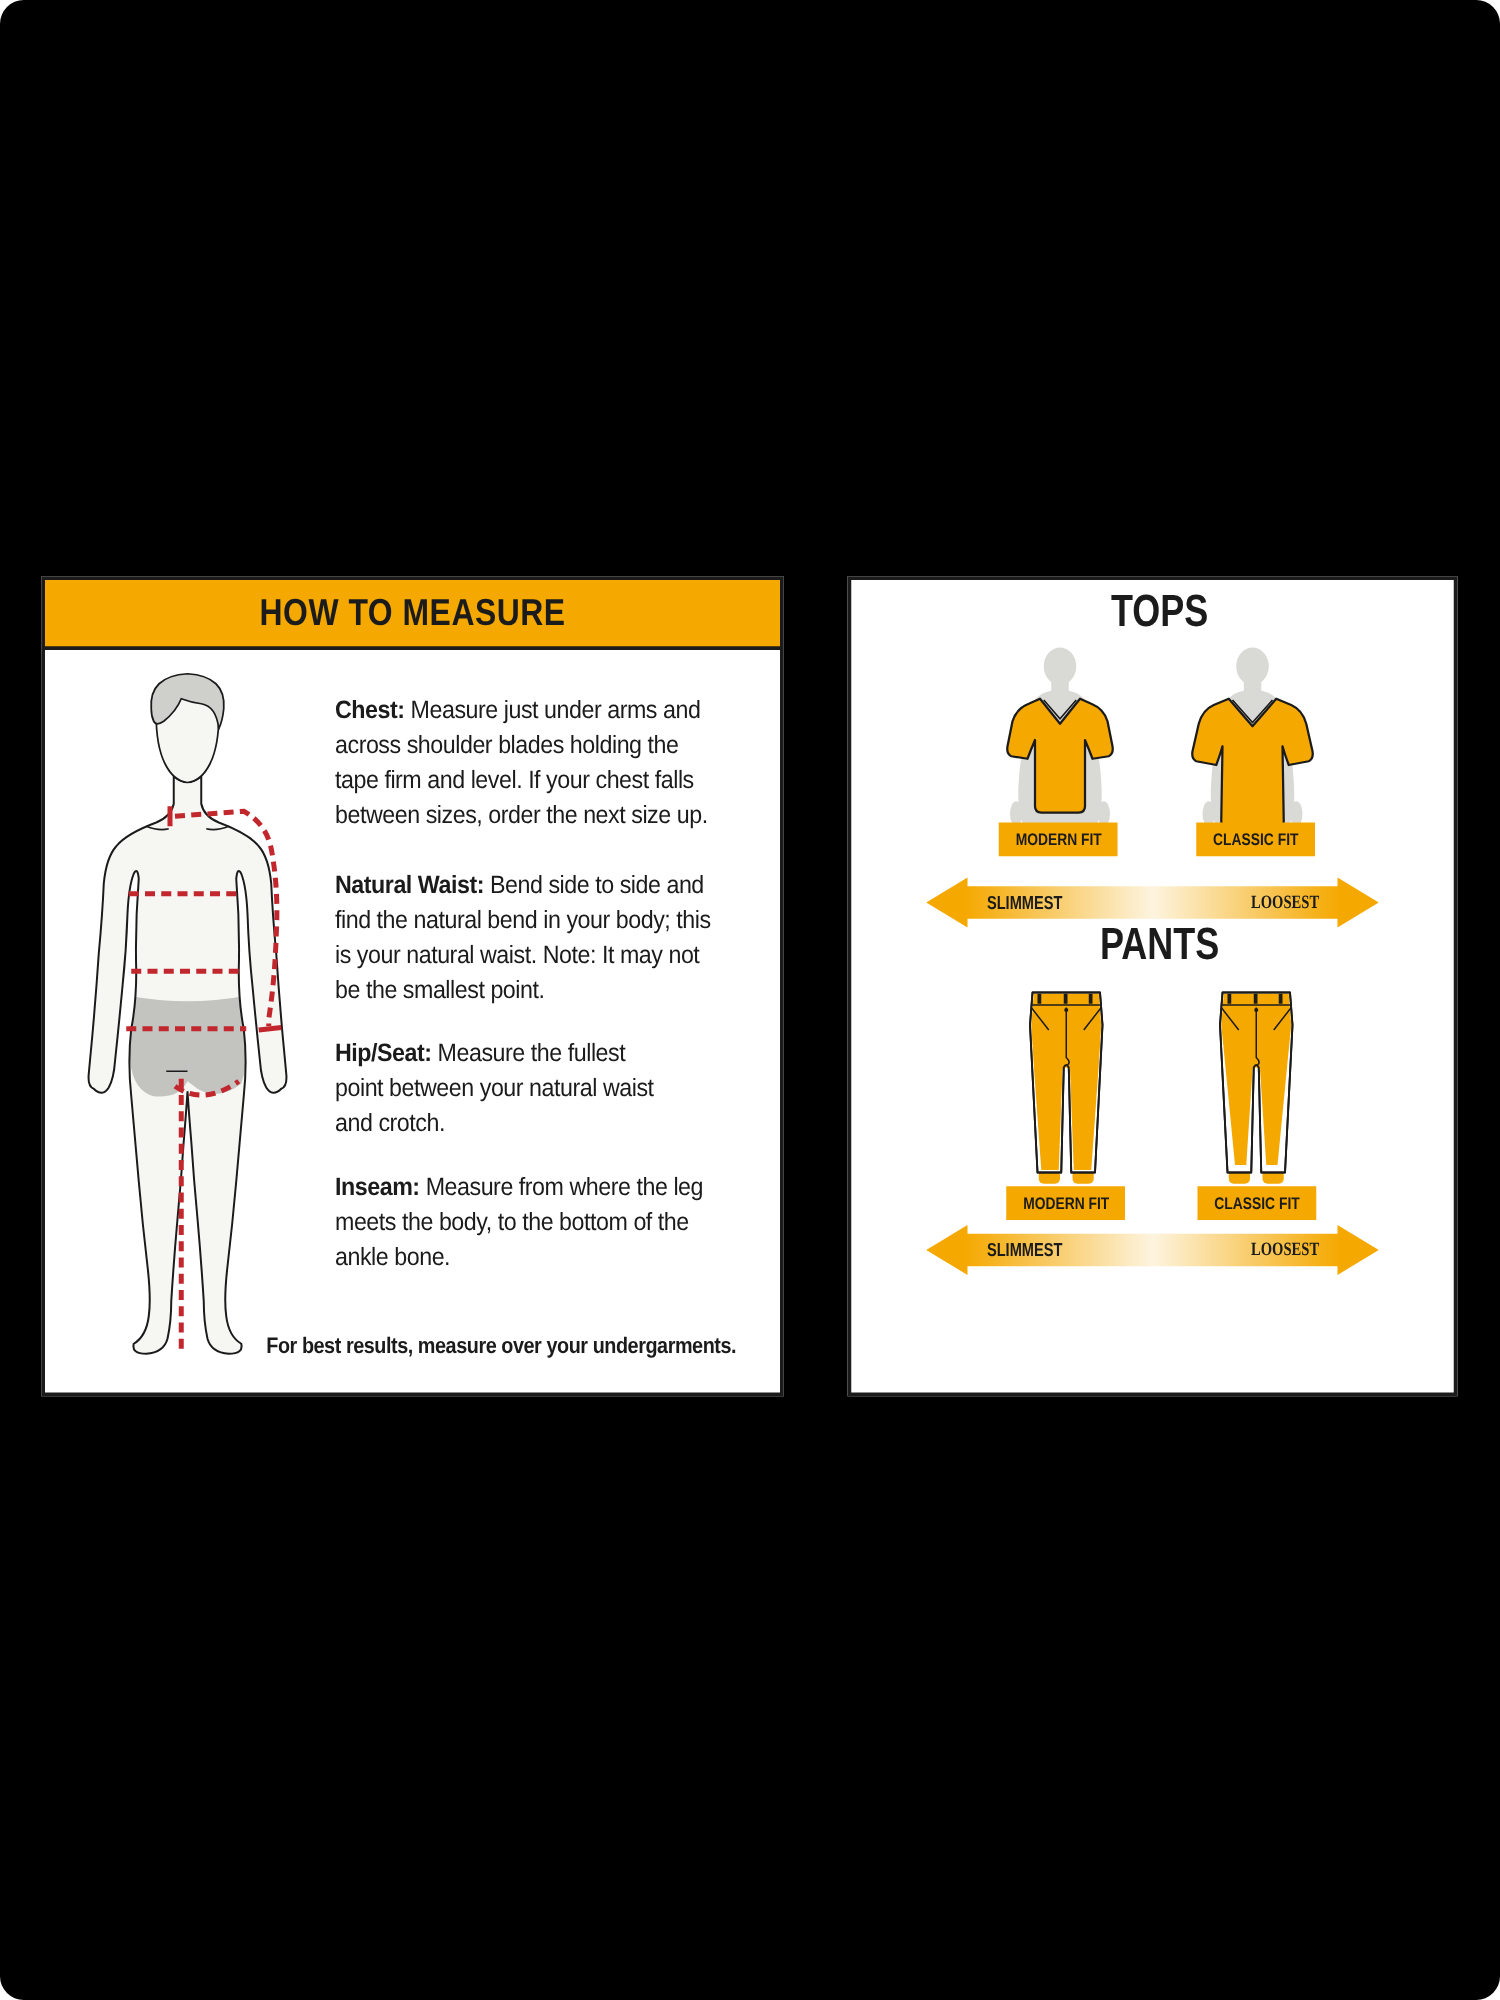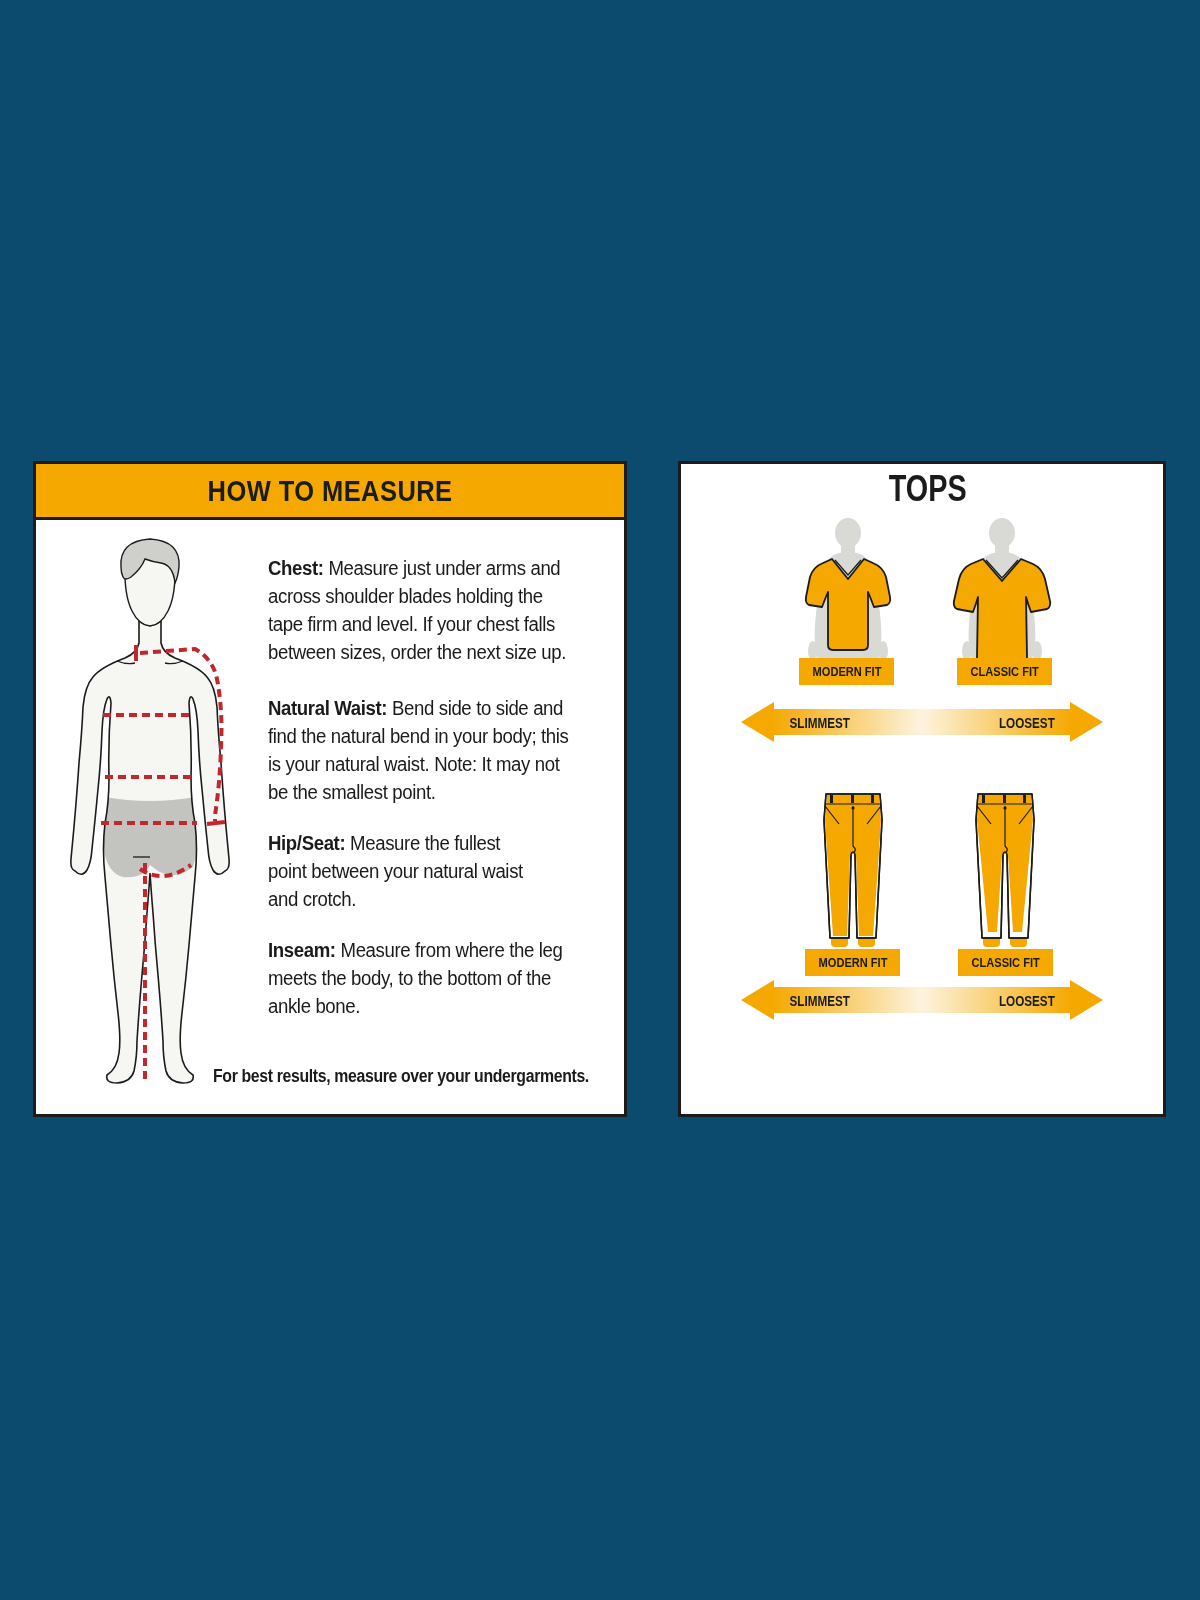--- a/index.html
+++ b/index.html
@@ -2,21 +2,21 @@
 <html style="--gold: #F5A800; --red: #C1272D; --ink: #1B1B1B; --silhouette: #D9D9D6; --body_fill: #F6F6F3; --shorts: #C3C3C0; --hair: #CFCFCC; --arrow_mid: #FDF4DF;"><head>
 <meta charset="utf-8">
 <style>
   :root{
     --gold:#F5A800; --red:#C1272D; --ink:#1B1B1B;
     --silhouette:#D9D9D6; --body_fill:#F6F6F3; --shorts:#C3C3C0;
     --hair:#CFCFCC; --arrow_mid:#FDF4DF;
   }
   *{margin:0;padding:0;box-sizing:border-box;}
   body{background:#fff;font-family:"Liberation Sans","DejaVu Sans",sans-serif;color:var(--ink);}
-  .canvas{position:relative;width:1200px;height:1600px;background:#0c4a6e;overflow:hidden;}
+  .canvas{position:relative;width:1200px;height:1600px;background:#000000;overflow:hidden;border-radius:19px;}
   .panel{position:absolute;border:3px solid var(--ink);background:#fff;}
   .panel-left{left:33px;top:461px;width:594px;height:656px;}
   .panel-right{left:678px;top:461px;width:488px;height:656px;}
   .panel-header{height:56px;background:var(--gold);border-bottom:3px solid var(--ink);
     display:flex;align-items:center;justify-content:center;}
   .panel-header span{display:inline-block;font-weight:bold;font-size:30px;letter-spacing:.5px;
     transform:scaleX(.85);white-space:nowrap;}
   .panel-body{position:relative;width:100%;height:594px;}
 
   
@@ -39,21 +39,21 @@
   .fit-label{position:absolute;width:95px;height:27px;background:var(--gold);
     display:flex;align-items:center;justify-content:center;}
   .fit-label span{display:inline-block;font-size:13.5px;font-weight:bold;transform:scaleX(.82);
     white-space:nowrap;}
   .arrow-wrap{position:absolute;left:60px;width:362px;height:44px;}
   .arrow-wrap svg{position:absolute;left:0;top:0;}
   .scale-text{position:absolute;top:0;height:44px;display:flex;align-items:center;
     font-size:15px;font-weight:bold;text-align:right;}
   .scale-text span{display:inline-block;transform:scaleX(.78);white-space:nowrap;}
   .scale-left{left:40px;transform-origin:0 50%;}
-  .scale-right{right:40px;justify-content:flex-end;transform-origin:100% 50%;}
+  .scale-right{right:40px;justify-content:flex-end;transform-origin:100% 50%;font-family:Liberation Serif, serif;}
   .arrow1{top:236px;} .arrow2{top:514px;}
 
   
   .bodyfill{fill:var(--body_fill);}
   .bodystroke{fill:none;stroke:var(--ink);stroke-width:1.6;}
   .hairfill{fill:var(--hair);stroke:var(--ink);stroke-width:1.4;}
   .facefill{fill:var(--body_fill);stroke:var(--ink);stroke-width:1.4;}
   .shortsfill{fill:var(--shorts);}
   .redline{fill:none;stroke:var(--red);stroke-width:4;stroke-dasharray:8 5;}
   .redsolid{fill:none;stroke:var(--red);stroke-width:4;}
@@ -164,20 +164,21 @@
           <rect x="31" y="9" width="300" height="26" fill="url(#g1)"></rect>
         </svg>
         <div class="scale-text scale-left">
             <span>SLIMMEST</span>
           </div>
         <div class="scale-text scale-right">
             <span>LOOSEST</span>
           </div>
       </div>
 
+      <h2 class="sec-heading pants-heading"><span>PANTS</span></h2>
 
       <svg class="fit-fig" style="left:140px;top:328px" width="64" height="158" viewBox="0 0 64 158">
         <rect class="goldfill" x="10" y="144" width="17" height="11" rx="4"></rect>
         <rect class="goldfill" x="37" y="144" width="17" height="11" rx="4"></rect>
         <path class="pantwhite" d="M5,2 L59,2 L61,28 L55,146 L36,146 L34,62 Q32,58 30,62 L28,146 L9,146 L3,28 Z"></path>
         <path class="goldfill" d="M6,3 L58,3 L60,28 L58,60 L52,144 L38,144 L35,64 Q32,60 29,64 L26,144 L12,144 L6,60 L4,28 Z"></path>
         <path class="pantline" d="M4,12 L60,12"></path>
         <rect class="loop" x="9" y="3" width="3" height="8"></rect>
         <rect class="loop" x="30" y="3" width="3" height="8"></rect>
         <rect class="loop" x="50" y="3" width="3" height="8"></rect>

